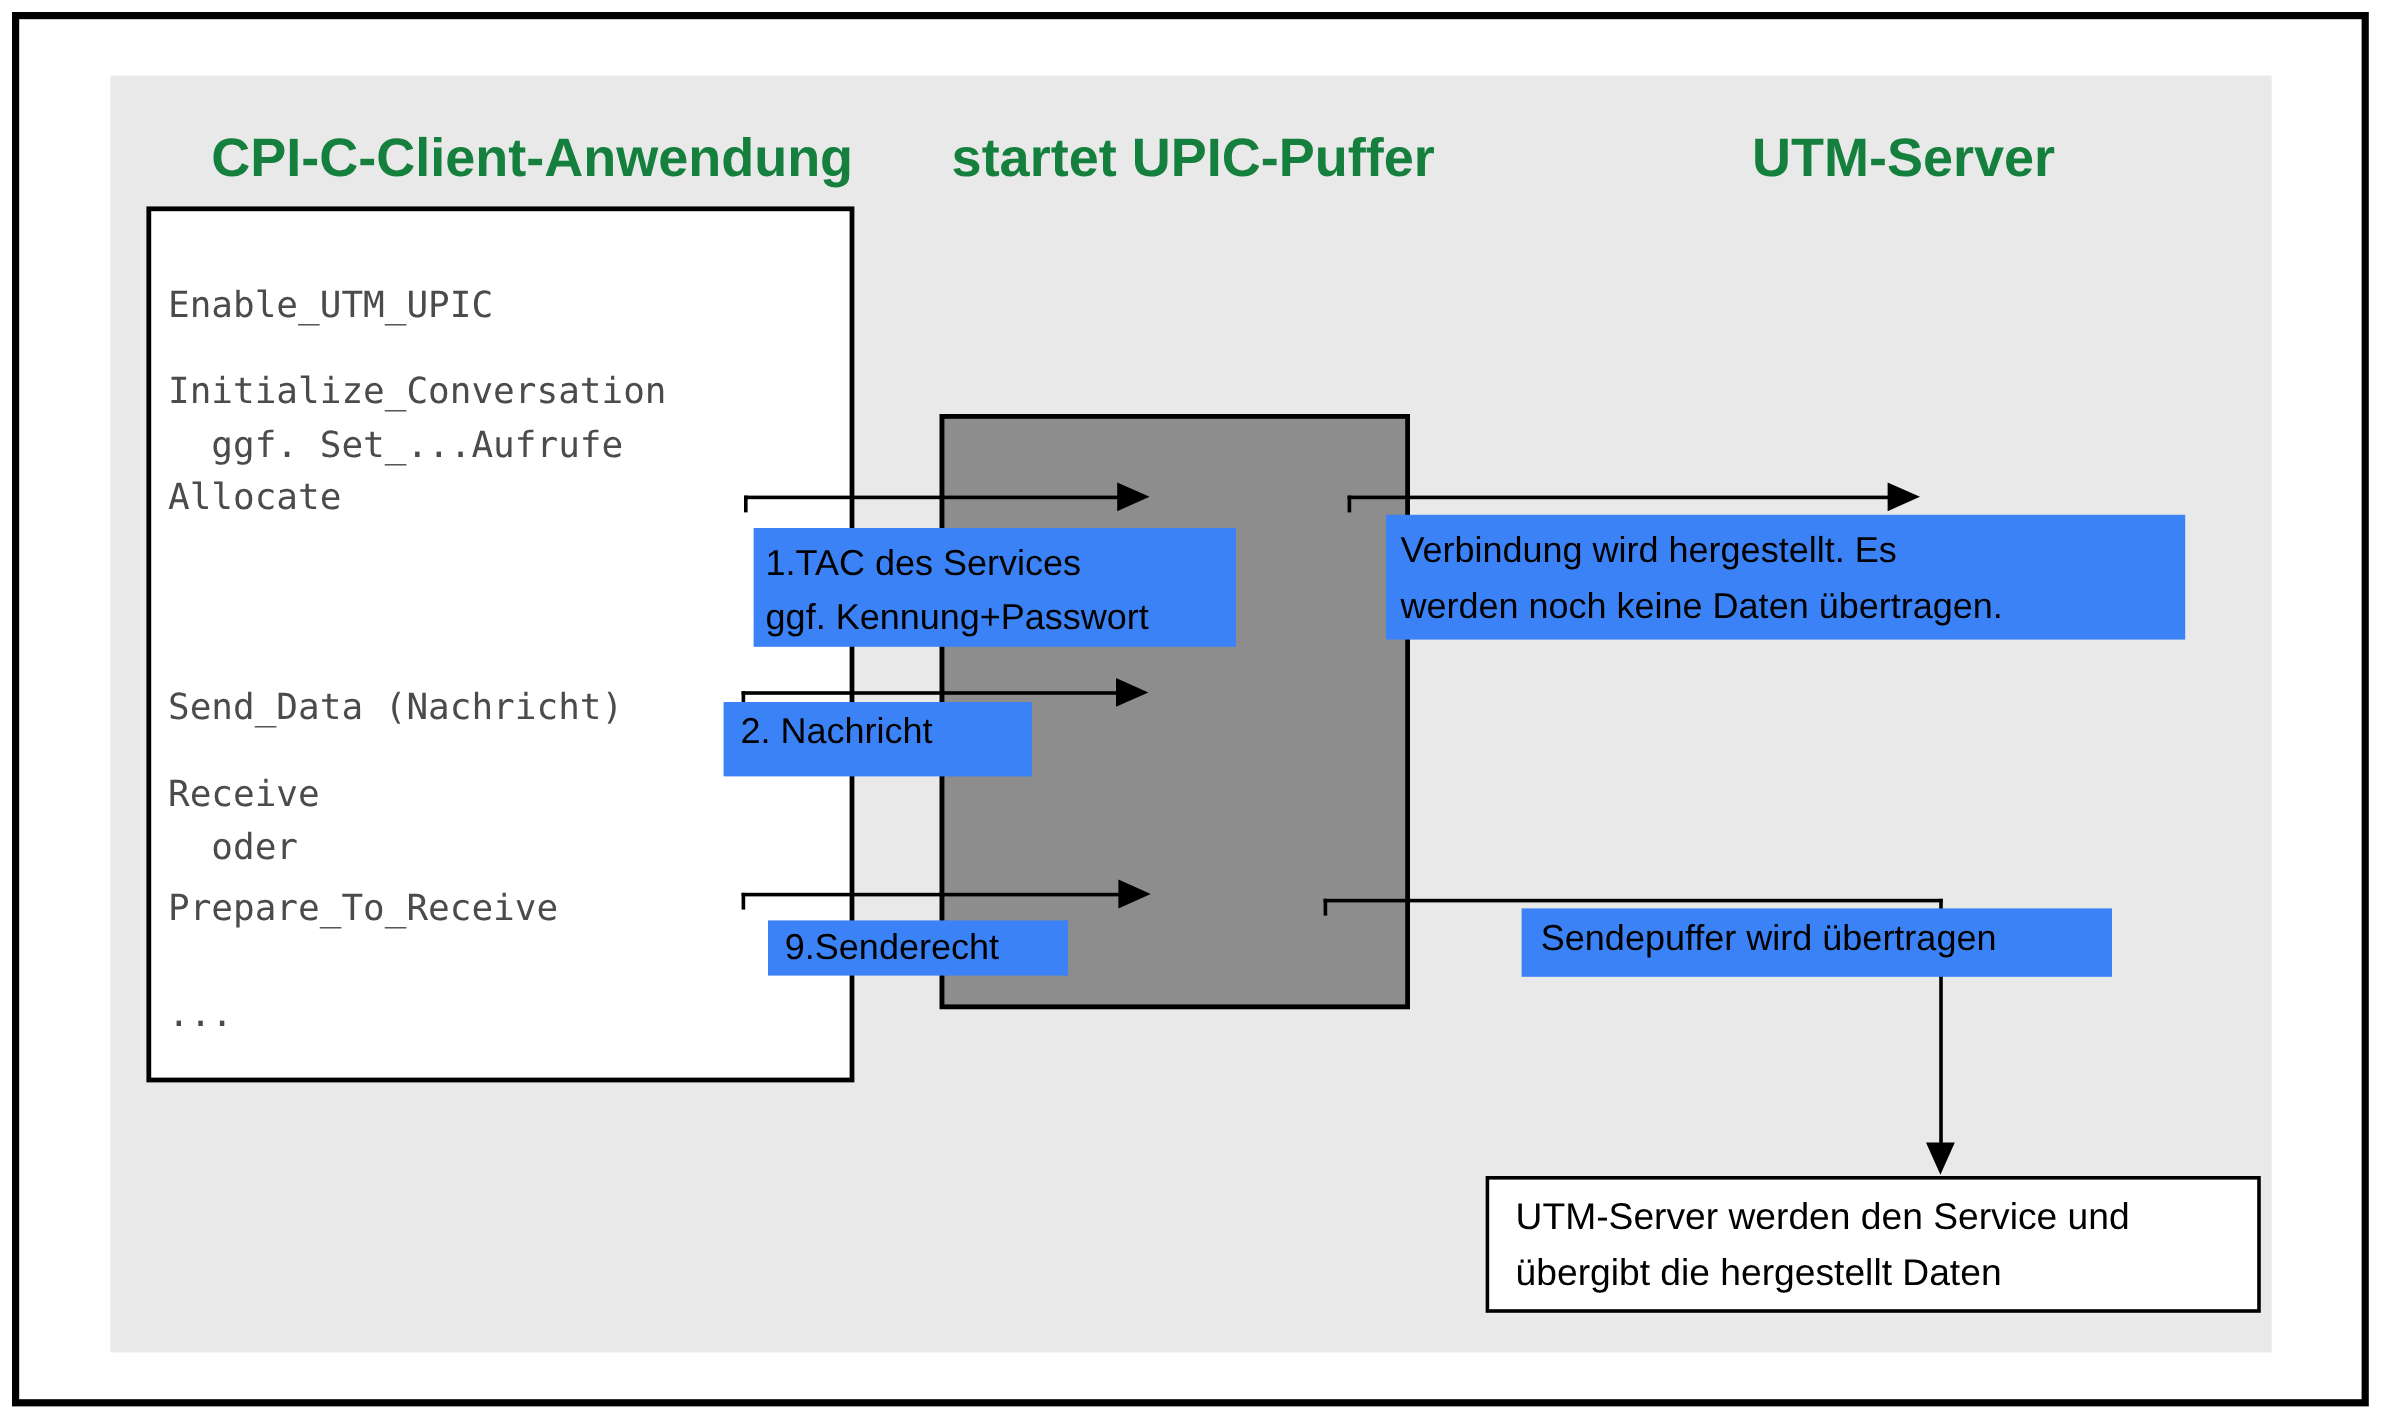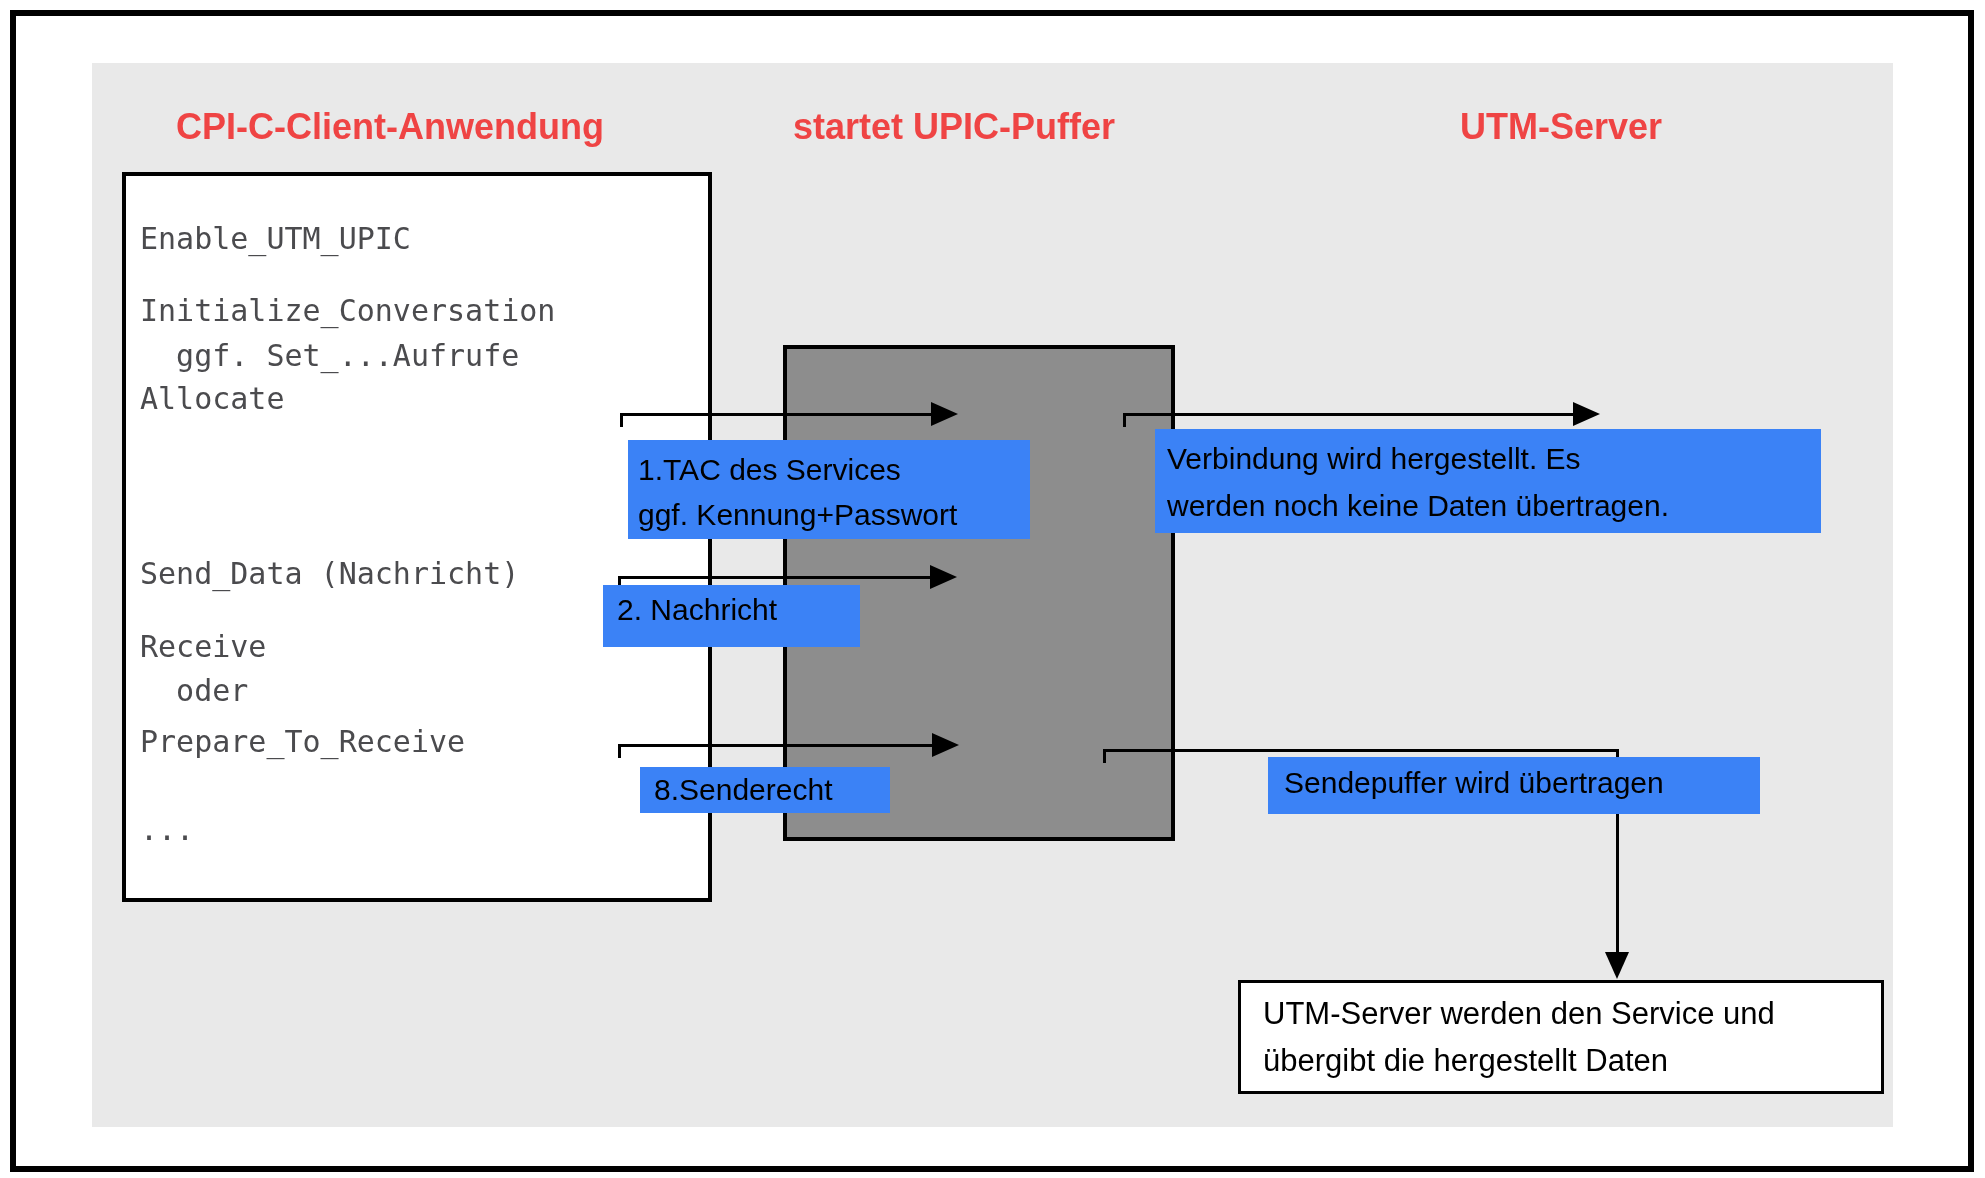--- a/index.html
+++ b/index.html
@@ -25,21 +25,21 @@
   .panel {
     position: absolute; left: 92px; top: 63px;
     width: 1801px; height: 1064px;
     background: #e9e9e9;
     z-index: 1;
   }
 
   
   .hdr {
     position: absolute;
-    font-size: 36px; font-weight: bold; color: #ef4444;
+    font-size: 45px; font-weight: bold; color: #15803d;
     white-space: nowrap;
     z-index: 5;
   }
   .hdr-client { left: 176px; top: 106px; }
   .hdr-buffer { left: 793px; top: 106px; }
   .hdr-server { left: 1460px; top: 106px; }
 
   
   .client-box {
     position: absolute; left: 122px; top: 172px;
@@ -58,20 +58,21 @@
     z-index: 2;
   }
 
   
   .code {
     position: absolute; left: 140px;
     font-family: "DejaVu Sans Mono", monospace;
     font-size: 30px; color: #4b4b4e;
     white-space: pre;
     z-index: 3;
+    margin-top: 16px;
   }
   .code-1 { top: 221px; }
   .code-2 { top: 293px; }
   .code-3 { top: 338px; }
   .code-4 { top: 381px; }
   .code-5 { top: 556px; }
   .code-6 { top: 629px; }
   .code-7 { top: 673px; }
   .code-8 { top: 724px; }
   .code-9 { top: 812px; }
@@ -164,21 +165,21 @@
   <div class="vline" style="left:1616px; top:749px; height:204px;"></div>
   <div class="head-d" style="left:1605px; top:952px;"></div>
 
   <div class="lbl lbl-step1">
     <div>1.TAC des Services</div>
     <div>ggf. Kennung+Passwort</div>
   </div>
 
   <div class="lbl lbl-step2">2. Nachricht</div>
 
-  <div class="lbl lbl-step3">8.Senderecht</div>
+  <div class="lbl lbl-step3">9.Senderecht</div>
 
   <div class="lbl lbl-conn">
     <div>Verbindung wird hergestellt. Es</div>
     <div>werden noch keine Daten übertragen.</div>
   </div>
 
   <div class="lbl lbl-sendbuf">Sendepuffer wird übertragen</div>
 
   <div class="server-box">
     <div>UTM-Server werden den Service und</div>

